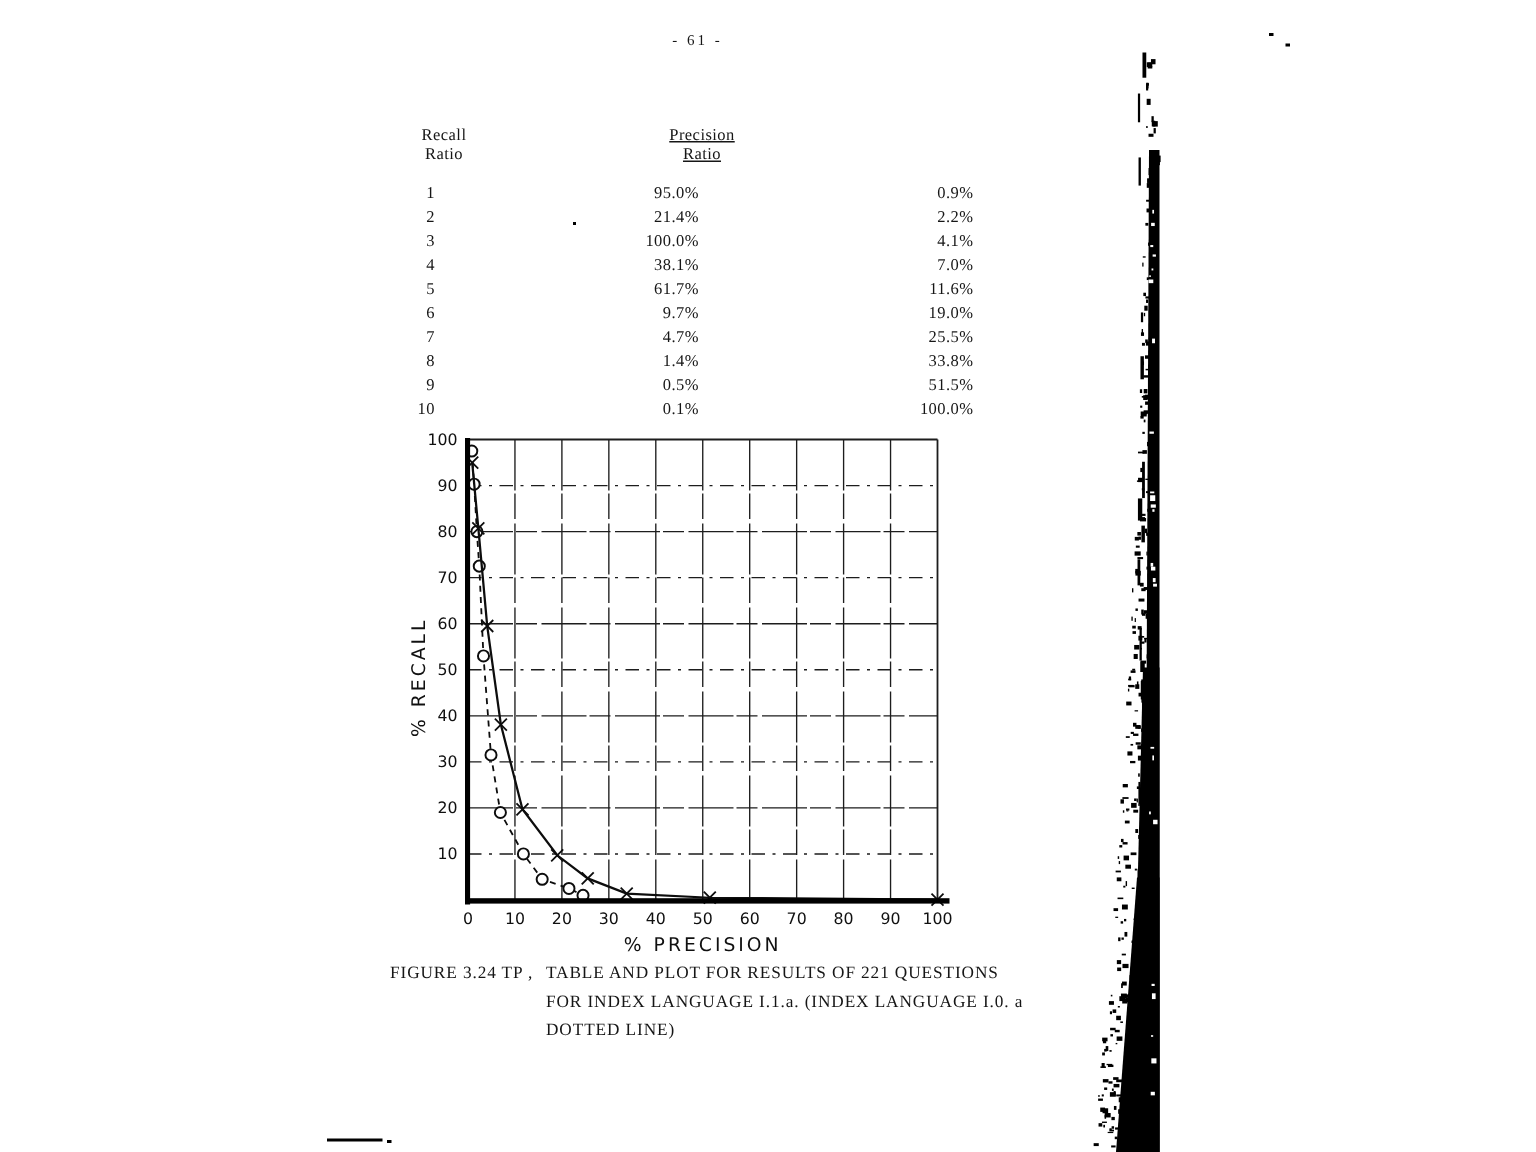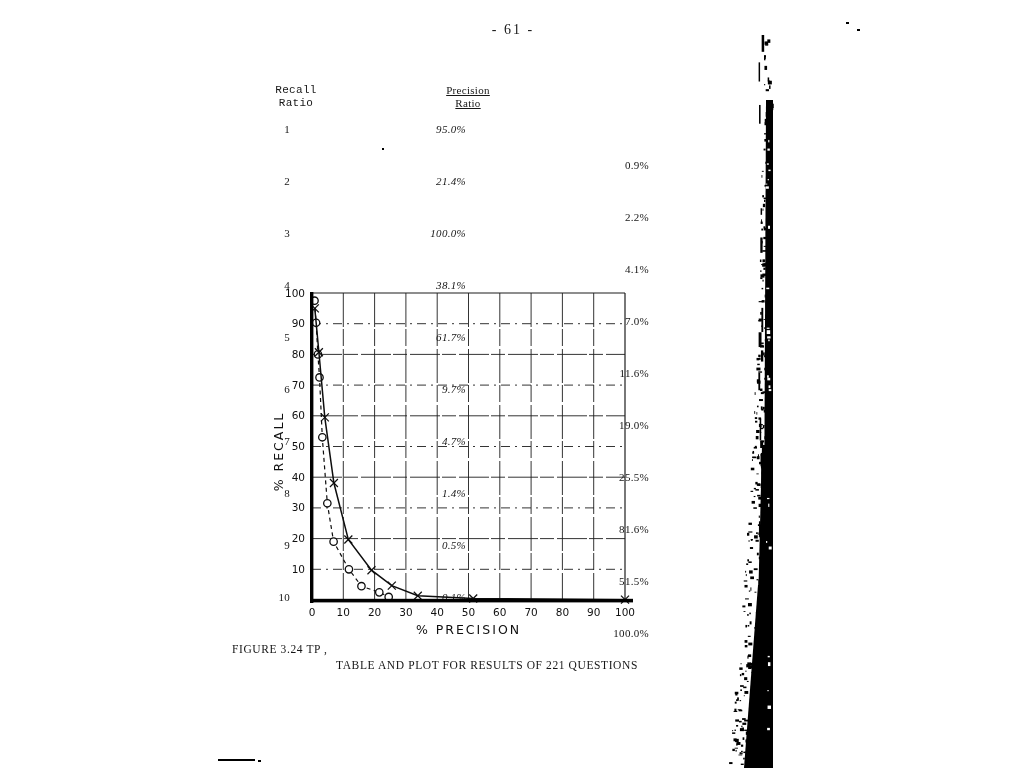--- a/index.html
+++ b/index.html
@@ -3,43 +3,43 @@
 <meta charset="utf-8">
 <style>
   html,body{margin:0;padding:0;}
   body{
     width:1024px;height:768px;background:#ffffff;position:relative;overflow:hidden;
     font-family:"Liberation Serif",serif;color:#161616;
   }
   .abs{position:absolute;}
 
   
-  #page-number{top:22px;left:0;width:930px;text-align:center;font-size:14px;letter-spacing:2px;padding-left:48px;}
+  #page-number{top:22px;left:0;width:930px;text-align:center;font-size:10px;letter-spacing:2px;}
 
   
   #doc-table{left:226px;top:84px;width:446px;font-size:11px;letter-spacing:.3px;}
   .t-grid{display:grid;grid-template-columns:122px 186px 138px;}
   .t-head .th{text-align:center;line-height:13px;}
-  .t-head .c2{transform:translateX(9px);font-family:Liberation Mono, monospace;}
+  .t-head .c2{transform:translateX(9px);}
   .t-head .c3{transform:translateX(27px);text-decoration:underline;}
   #table-rows{margin-top:11px;}
   .t-row{display:grid;grid-template-columns:122px 186px 138px;line-height:16px;}
   .t-cell{text-align:right;white-space:nowrap;}
   .t-cell.c1{padding-right:58px;}
-  .t-cell.c2{padding-right:68px;font-style:italic;}
-  .t-cell.c3{padding-right:23px;margin-top:36px;}
+  .t-cell.c2{padding-right:68px;}
+  .t-cell.c3{padding-right:23px;}
 
   
   #chart{left:250px;top:282px;width:400px;height:356px;}
   #chart-svg text{font-family:"DejaVu Sans",sans-serif;fill:#101010;}
 
   
-  #caption{left:232px;top:640px;width:470px;font-size:11.5px;letter-spacing:.6px;display:grid;grid-template-columns:92px 12px auto;}
+  #caption{left:260px;top:640px;width:470px;font-size:11.5px;letter-spacing:.6px;display:grid;grid-template-columns:92px 12px auto;}
   #cap-label,#cap-sep{line-height:19px;white-space:nowrap;}
-  #cap-lines div{line-height:19px;white-space:nowrap;margin-top:16px;}
+  #cap-lines div{line-height:19px;white-space:nowrap;}
 
   
   #band{left:710px;top:25px;width:80px;height:743px;}
   .speck{position:absolute;background:#000;}
   #footer-line{left:218px;top:759px;width:37px;height:2px;background:#000;}
 </style>
 </head>
 <body>
 
 <div class="abs" id="page-number">- 61 -</div>
@@ -87,21 +87,21 @@
         <div class="t-cell c3">19.0%</div>
       </div>
       <div class="t-row">
         <div class="t-cell c1">7</div>
         <div class="t-cell c2">4.7%</div>
         <div class="t-cell c3">25.5%</div>
       </div>
       <div class="t-row">
         <div class="t-cell c1">8</div>
         <div class="t-cell c2">1.4%</div>
-        <div class="t-cell c3">81.6%</div>
+        <div class="t-cell c3">33.8%</div>
       </div>
       <div class="t-row">
         <div class="t-cell c1">9</div>
         <div class="t-cell c2">0.5%</div>
         <div class="t-cell c3">51.5%</div>
       </div>
       <div class="t-row">
         <div class="t-cell c1">10</div>
         <div class="t-cell c2">0.1%</div>
         <div class="t-cell c3">100.0%</div>
@@ -191,20 +191,22 @@
       <text x="218.5" y="352" text-anchor="middle" font-size="12.5" letter-spacing="2">% PRECISION</text>
       <text x="33" y="169.5" text-anchor="middle" font-size="12.5" letter-spacing="2" transform="rotate(-90 33 169.5)">% RECALL</text>
     </svg>
 </div>
 
 <div class="abs" id="caption">
   <div id="cap-label">FIGURE 3.24 TP</div>
   <div id="cap-sep">,</div>
   <div id="cap-lines">
     <div>TABLE AND PLOT FOR RESULTS OF 221 QUESTIONS</div>
+    <div>FOR INDEX LANGUAGE I.1.a.  (INDEX LANGUAGE I.0. a</div>
+    <div>DOTTED LINE)</div>
   </div>
 </div>
 
 <svg class="abs" id="band" width="80" height="743" viewBox="0 0 80 743">
     <polygon points="56,75 63,75 63,743 53,743" fill="#000"></polygon>
     <polygon points="52,420 63,420 63,743 44,743" fill="#000"></polygon>
     <polygon points="48,560 63,560 63,743 34,743" fill="#000"></polygon>
     <rect x="51.65975904464722" y="10" width="2.5179449081420895" height="16.810766973532736" fill="#000"></rect>
     <rect x="48.60729360580444" y="37.353903808631" width="1.4784986972808838" height="19.16753602027893" fill="#000"></rect>
     <rect x="49.02531719207764" y="79.9574987674132" width="1.5673152923583984" height="18.770397663116455" fill="#000"></rect>

